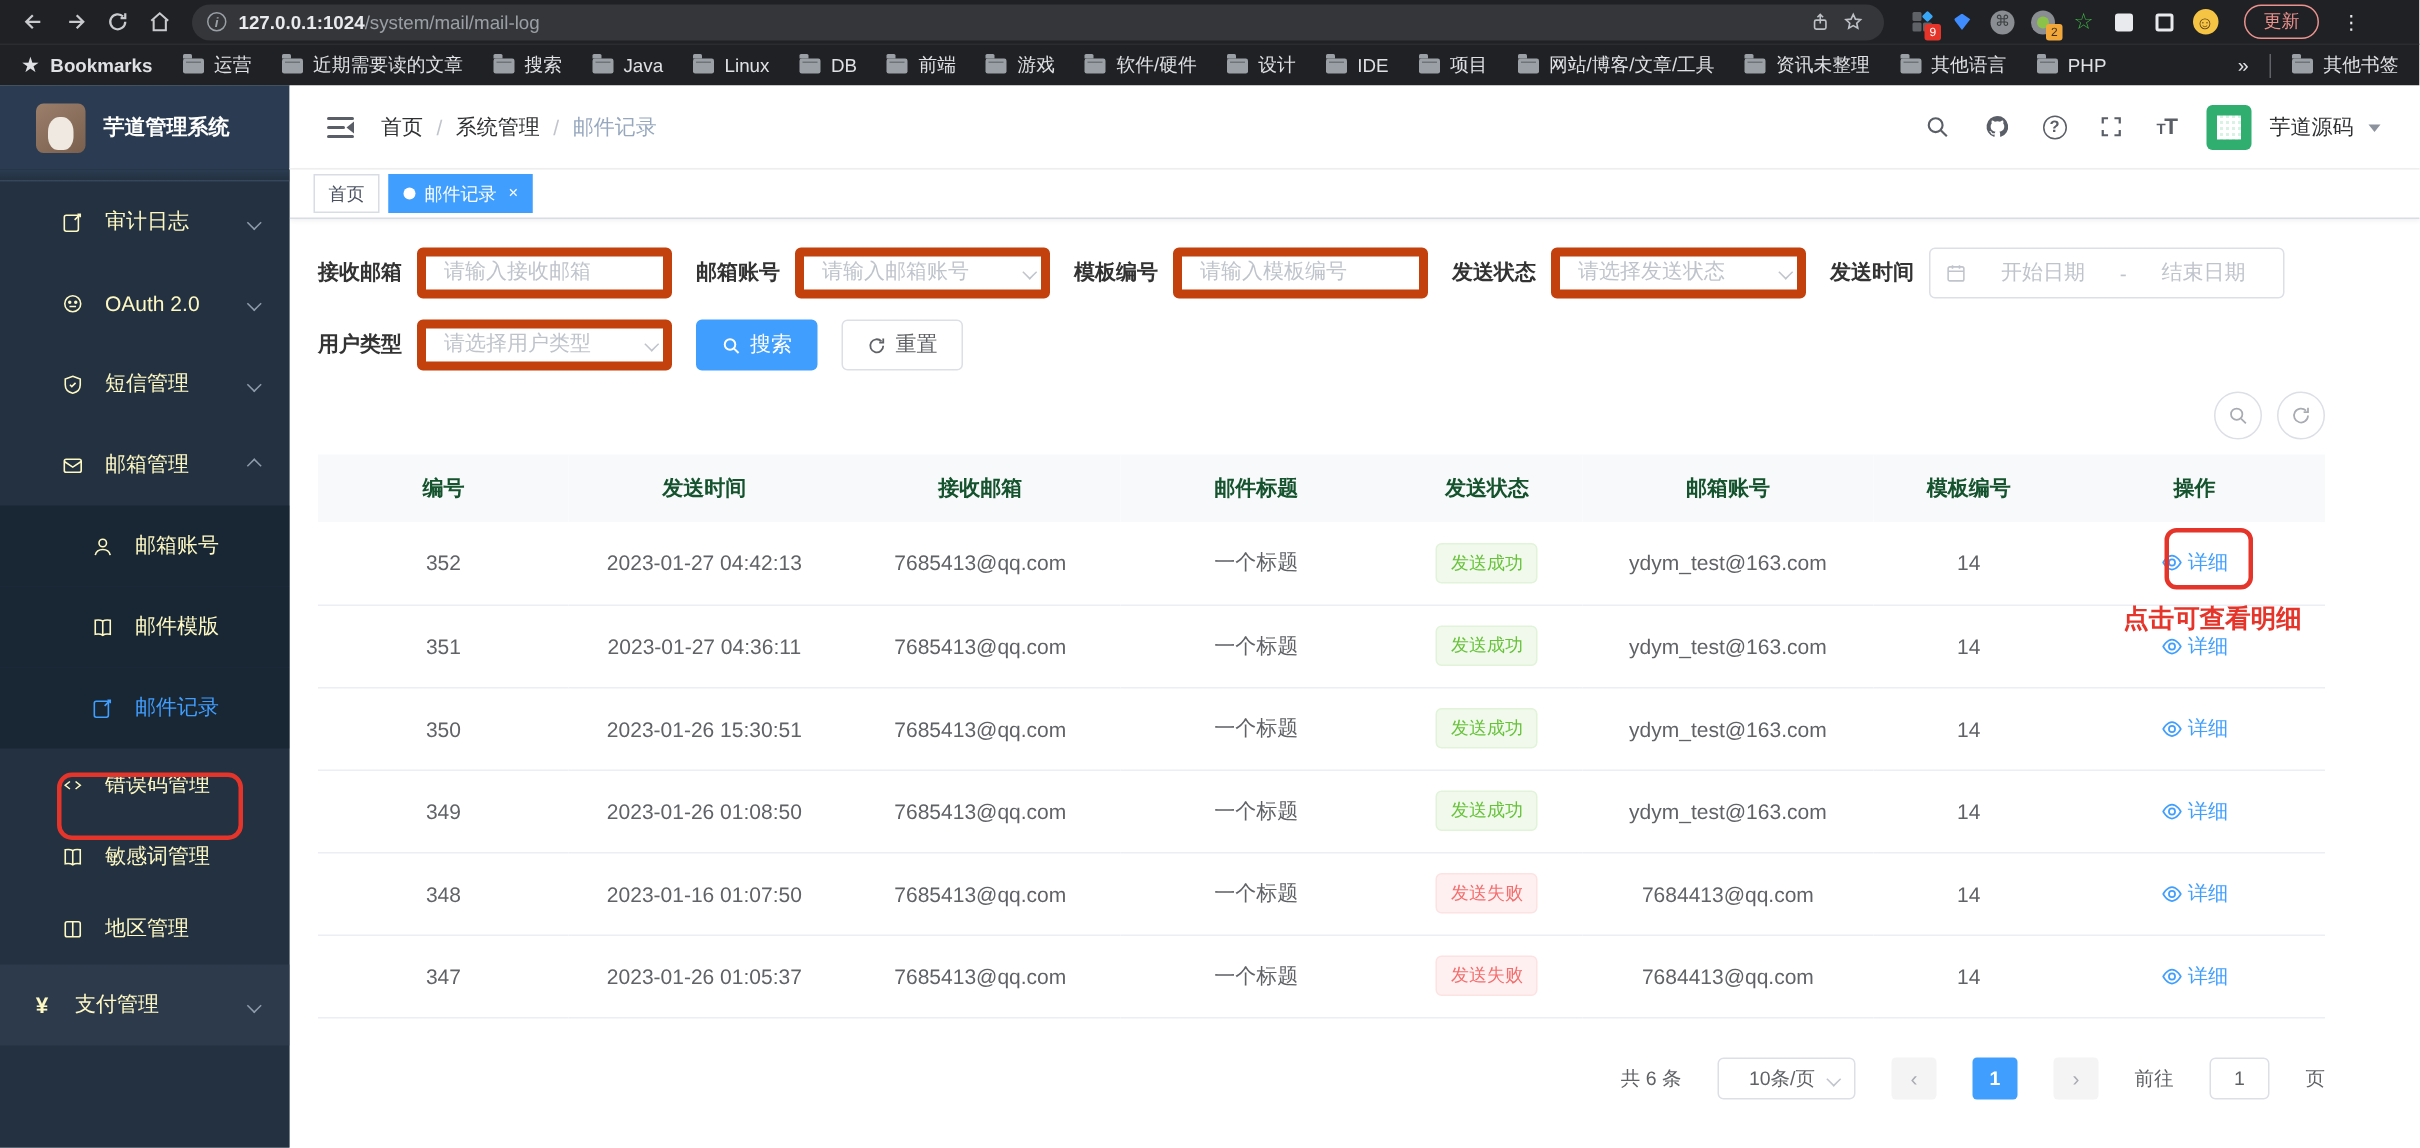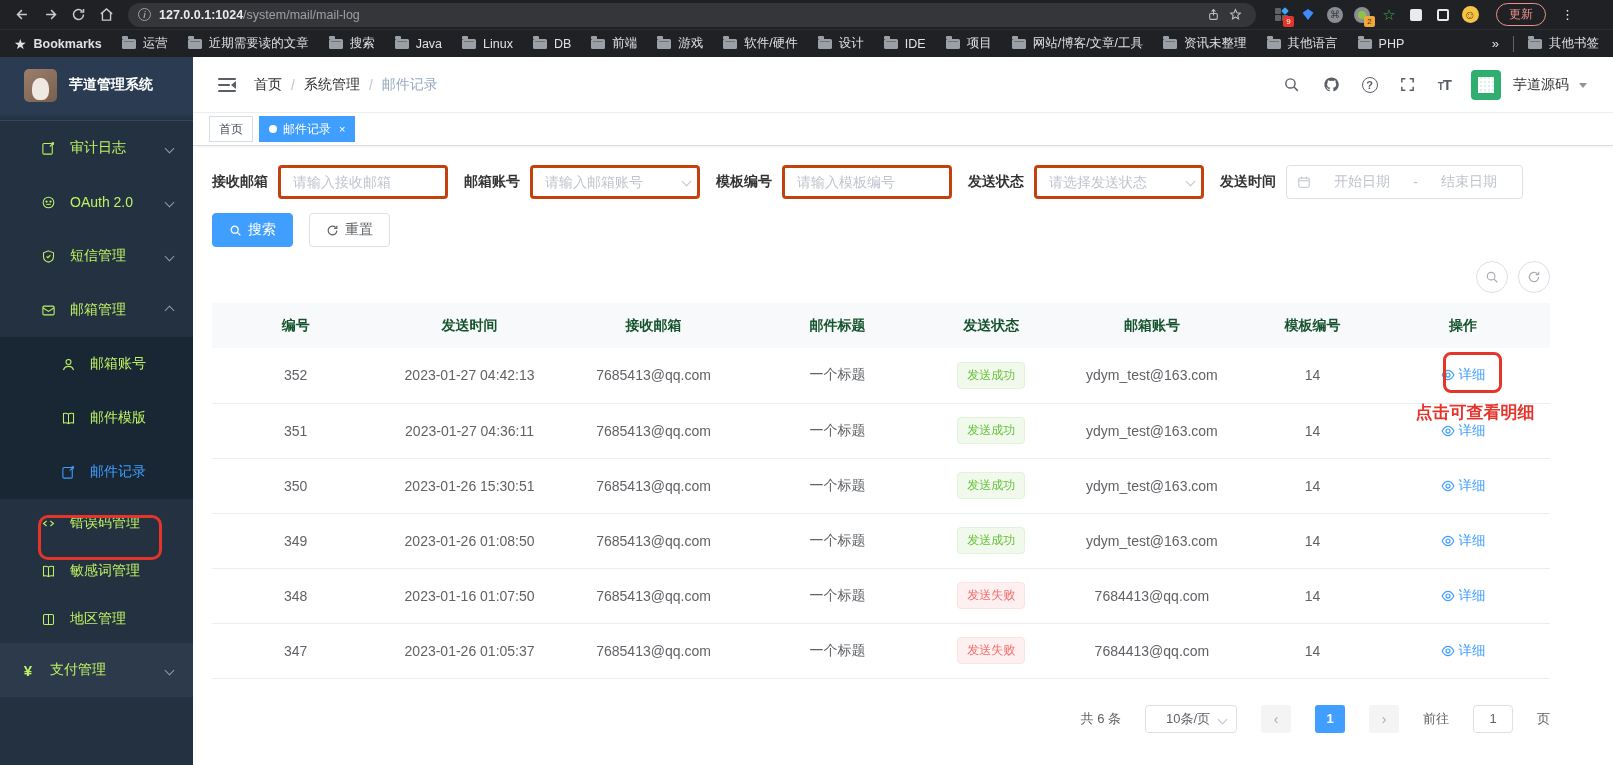--- a/index.html
+++ b/index.html
@@ -61,21 +61,21 @@
 
   
   .sidebar { width:193px; background:#2d3a4b; color:#bfcbd9; flex:0 0 auto; display:flex; flex-direction:column; }
   .logo-row { height:56px; background:#2b3c52; display:flex; align-items:center; gap:12px; padding:0 0 0 24px; }
   .rabbit { width:33px; height:33px; border-radius:5px; background:linear-gradient(145deg,#9b7f6b 0%,#7a5f4e 100%); position:relative; overflow:hidden;}
   .rabbit::after { content:""; position:absolute; left:8px; top:9px; width:17px; height:22px;
     background:#efe9e2; border-radius:45% 45% 40% 40%; }
   .logo-title { color:#fff; font-size:14px; font-weight:bold; }
   .menu { flex:1; background:#233140; overflow:hidden; position:relative; }
   .clip-item { height:8px; background:linear-gradient(#2b3c52 0,#233140 100%); border-bottom:1px solid rgba(255,255,255,.06); }
-  .m-item { height:54px; display:flex; align-items:center; gap:14px; font-size:14px; color:#bef264; cursor:pointer; }
+  .m-item { height:54px; display:flex; align-items:center; gap:14px; font-size:14px; color:#fef9c3; cursor:pointer; }
   .m-item.lvl1 { padding-left:40px; }
   .m-item.lvl2 { padding-left:60px; background:#192734; }
   .m-item.leaf1 { padding-left:40px; height:48px; }
   .m-item.top { padding-left:20px; background:#2d3a4b; }
   .m-item .mi { width:16px; height:16px; display:flex; align-items:center; justify-content:center; }
   .m-item .mi svg { width:15px; height:15px; }
   .m-item.active { color:#409eff; }
   .m-chev { margin-left:auto; margin-right:20px; width:7px; height:7px;
     border-right:1.4px solid #8f9bab; border-bottom:1.4px solid #8f9bab; }
   .m-chev.down { transform:rotate(45deg); }
@@ -114,22 +114,22 @@
   .tag.active { background:#409eff; border-color:#409eff; color:#fff; }
   .tag-dot { width:8px; height:8px; border-radius:50%; background:#fff; }
   .tag-x { font-size:11px; margin-left:2px; }
 
   
   .content { flex:1; padding:19px 63px 0 19px; position:relative; }
   .frow { display:flex; align-items:center; gap:16px; margin-bottom:14px; flex-wrap:nowrap; }
   .fgroup { display:flex; align-items:center; gap:10px; }
   .flabel { font-size:14px; font-weight:bold; color:#333; white-space:nowrap; }
   .inp-wrap { position:relative; }
-  .inp { width:170px; height:34px; border:3px solid #c2410c; border-radius:4px; padding:0 12px;
-    font-size:14px; color:#606266; outline:none; font-family:Liberation Sans, sans-serif; background:#fff;}
+  .inp { width:170px; height:34px; border:6px solid #c2410c; border-radius:4px; padding:0 12px;
+    font-size:14px; color:#606266; outline:none; font-family:Liberation Serif, serif; background:#fff;}
   .inp::placeholder { color:#bfc4cc; }
   .sel-chev { position:absolute; right:10px; top:13px; width:7px; height:7px;
     border-right:1.4px solid #c0c4cc; border-bottom:1.4px solid #c0c4cc; transform:rotate(45deg); pointer-events:none;}
   .daterange { width:237px; height:34px; border:1px solid #dcdfe6; border-radius:4px;
     display:flex; align-items:center; padding:0 10px; gap:8px; color:#bfc4cc; font-size:14px; }
   .daterange svg { width:14px; height:14px; color:#c0c4cc; flex:0 0 auto;}
   .dr-txt { flex:1; text-align:center; }
   .dr-sep { color:#bfc4cc; }
   .btn { height:34px; border-radius:4px; font-size:14px; display:inline-flex; align-items:center;
     gap:6px; padding:0 16px; cursor:pointer; border:1px solid #dcdfe6; background:#fff; color:#606266; font-family:inherit;}
@@ -527,20 +527,24 @@
                 <path d="M3 10h18M8 3v4M16 3v4"></path>
               </svg>
             <span class="dr-txt">开始日期</span>
             <span class="dr-sep">-</span>
             <span class="dr-txt">结束日期</span>
           </span>
         </div>
       </div>
 
       <div class="frow">
+        <div class="fgroup">
+          <span class="flabel">用户类型</span>
+          <span class="inp-wrap"><input class="inp" placeholder="请选择用户类型" style=""><span class="sel-chev"></span></span>
+        </div>
         <button class="btn primary">
           <svg viewBox="0 0 24 24" fill="none" stroke="currentColor" stroke-width="2.4">
               <circle cx="10.5" cy="10.5" r="6.5"></circle>
               <path d="M15.5 15.5L21 21"></path>
             </svg>
           <span>搜索</span>
         </button>
         <button class="btn">
           <svg viewBox="0 0 24 24" fill="none" stroke="currentColor" stroke-width="2.2">
               <path d="M20 12a8 8 0 1 1-2.3-5.6"></path>

